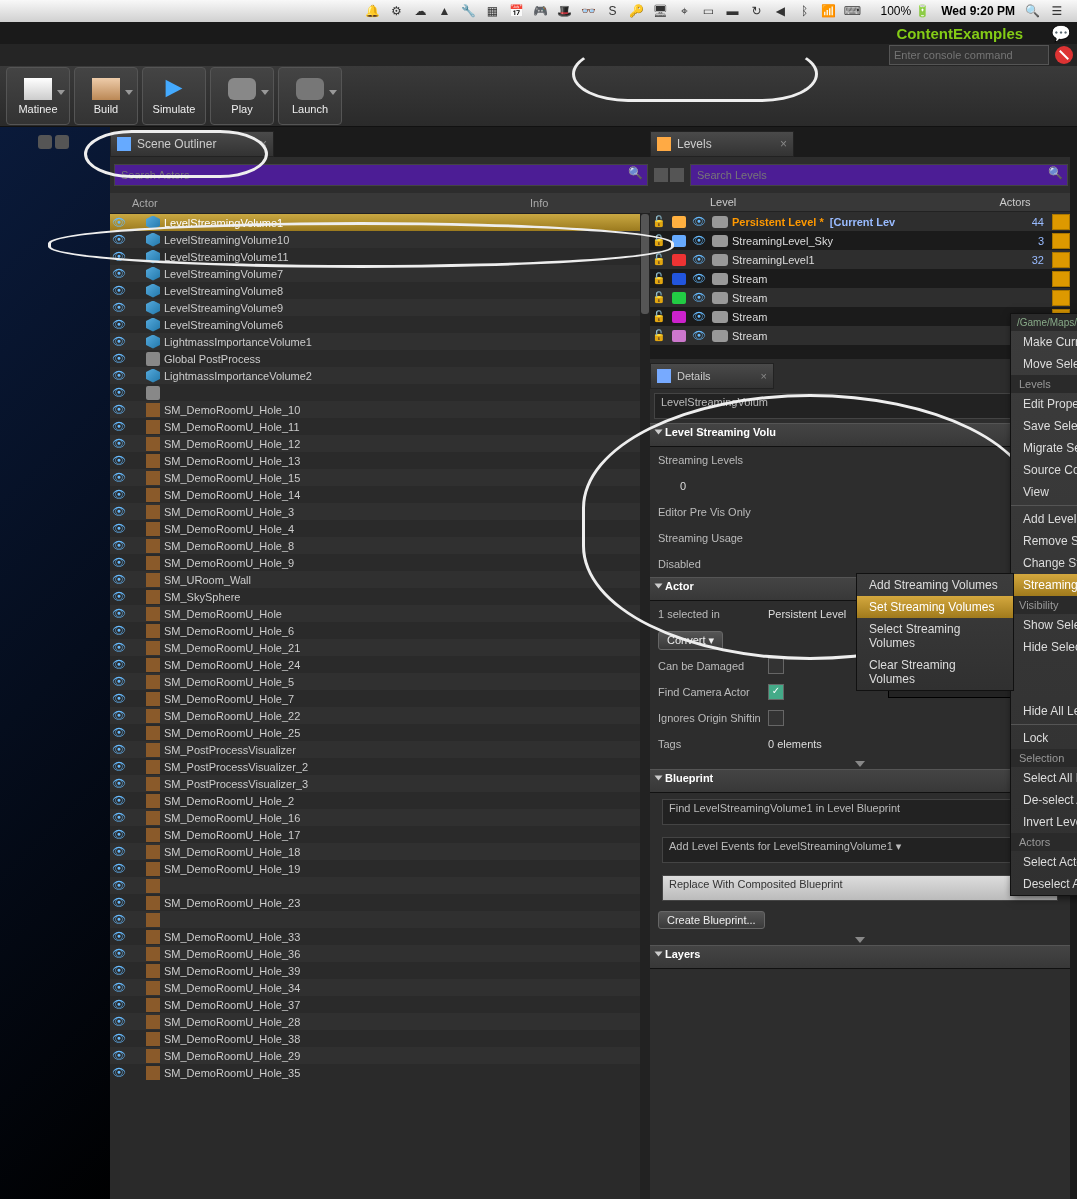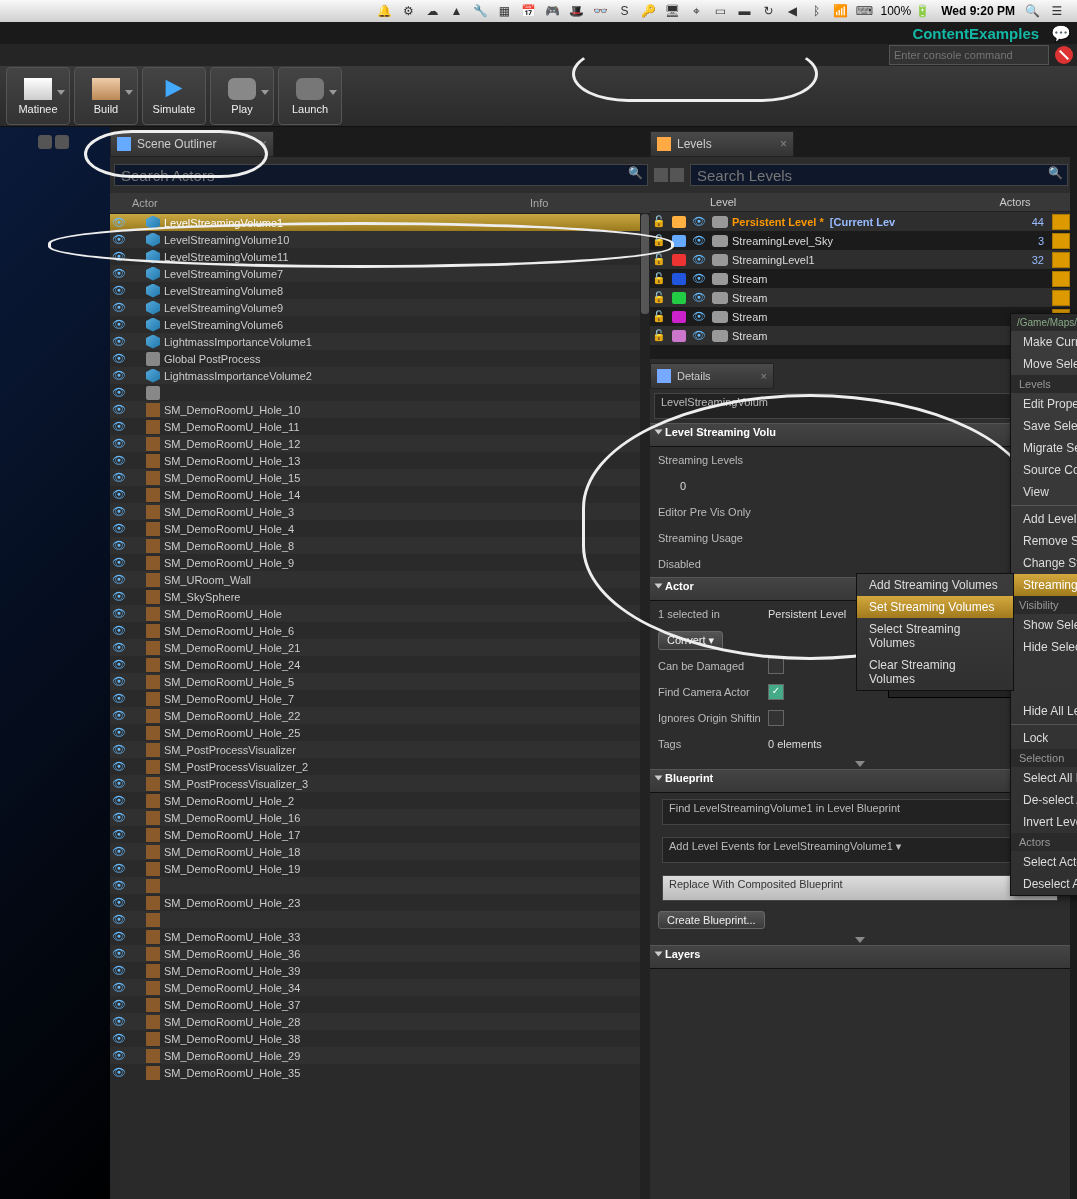--- a/index.html
+++ b/index.html
@@ -1,44 +1,44 @@
 <!DOCTYPE html>
 <html><head>
 <meta charset="utf-8">
 <style>
   html,body{margin:0;padding:0;background:#1b1b1b;font-family:Arial,Helvetica,sans-serif;font-size:12px;color:#ccc;overflow:hidden;width:1077px;height:1199px}
   
   .mac-bar{height:22px;background:linear-gradient(#f8f8f8,#d0d0d0);color:#000;display:flex;align-items:center;justify-content:flex-end;padding:0 8px;font-size:12px}
   .mac-bar .ico{width:18px;height:18px;margin:0 3px;display:inline-flex;align-items:center;justify-content:center;color:#333}
-  .mac-bar .batt{margin-left:4px}
+  .mac-bar .batt{margin-left:16px}
   .mac-bar .clock{font-weight:bold;margin:9px 6px}
   
   .app-top{height:22px;background:#1a1a1a;display:flex;justify-content:flex-end;align-items:center;padding-right:6px}
-  .app-title{color:#14b8a6;font-weight:bold;font-size:15px;margin-right:6px}
+  .app-title{color:#84cc16;font-weight:bold;font-size:15px;margin-right:22px}
   .console-input{width:150px;height:18px;background:#333;border:1px solid #555;color:#999;font-size:11px;padding:0 4px}
   .red-stop{width:18px;height:18px;border-radius:9px;background:#d33;display:inline-block;margin-left:6px;position:relative}
   .red-stop:after{content:"";position:absolute;width:12px;height:2px;background:#fff;top:8px;left:3px;transform:rotate(45deg)}
   
   .toolbar{height:60px;background:linear-gradient(#3a3a3a,#2a2a2a);display:flex;align-items:center;padding:0 4px;border-bottom:1px solid #111}
   .tbtn{width:62px;height:56px;margin:0 2px;border:1px solid #555;border-radius:4px;background:linear-gradient(#444,#333);display:flex;flex-direction:column;align-items:center;justify-content:center;color:#eee;font-size:11px;position:relative}
   .tbtn .tbicon{width:28px;height:22px;margin-bottom:3px}
   .tbtn .arrow{position:absolute;right:4px;top:22px;border-left:4px solid transparent;border-right:4px solid transparent;border-top:5px solid #999}
   
   .content{display:flex;height:1095px}
   .left-vp{width:110px;background:linear-gradient(135deg,#0a1a3a,#000);position:relative}
   .vp-controls{position:absolute;top:8px;left:38px;display:flex;gap:3px}
   .vp-ctrl{width:14px;height:14px;border-radius:3px;background:#555}
   .mid{width:540px;display:flex;flex-direction:column}
   .right{width:420px;display:flex;flex-direction:column;position:relative}
   
   .panel-tab{height:24px;background:linear-gradient(#4a4a4a,#333);display:flex;align-items:center;padding:0 6px;border:1px solid #222;margin:4px 4px 0 0;width:150px}
   .panel-tab .picon{width:14px;height:14px;background:#6af;margin-right:6px}
   .panel-tab .close{margin-left:auto;color:#888}
   .search-row{height:28px;display:flex;align-items:center;padding:4px;background:#2d2d2d}
-  .search-input{flex:1;height:20px;background:#0f172a;border:1px solid #444;color:#888;padding:0 6px;font-size:15px}
+  .search-input{flex:1;height:20px;background:#4c1d95;border:1px solid #444;color:#888;padding:0 6px;font-size:11px}
   .search-input::placeholder{color:#777}
   .mag{width:18px;height:18px;margin-left:-20px;color:#888}
   .outliner-header{height:20px;background:#383838;display:flex;align-items:center;font-size:11px;color:#aaa;border-bottom:1px solid #222}
   .outliner-header .col-actor{flex:1;padding-left:22px}
   .outliner-header .col-info{width:120px}
   .actor-list{flex:1;overflow:hidden;background:#2a2a2a;position:relative}
   .actor-row{height:17px;display:flex;align-items:center;font-size:11px;padding-left:0}
   .actor-row:nth-child(even){background:#303030}
   .actor-row.sel{background:linear-gradient(#c9a842,#9b7a1e);color:#fff}
   .eye{width:18px;text-align:center;color:#6bf}

